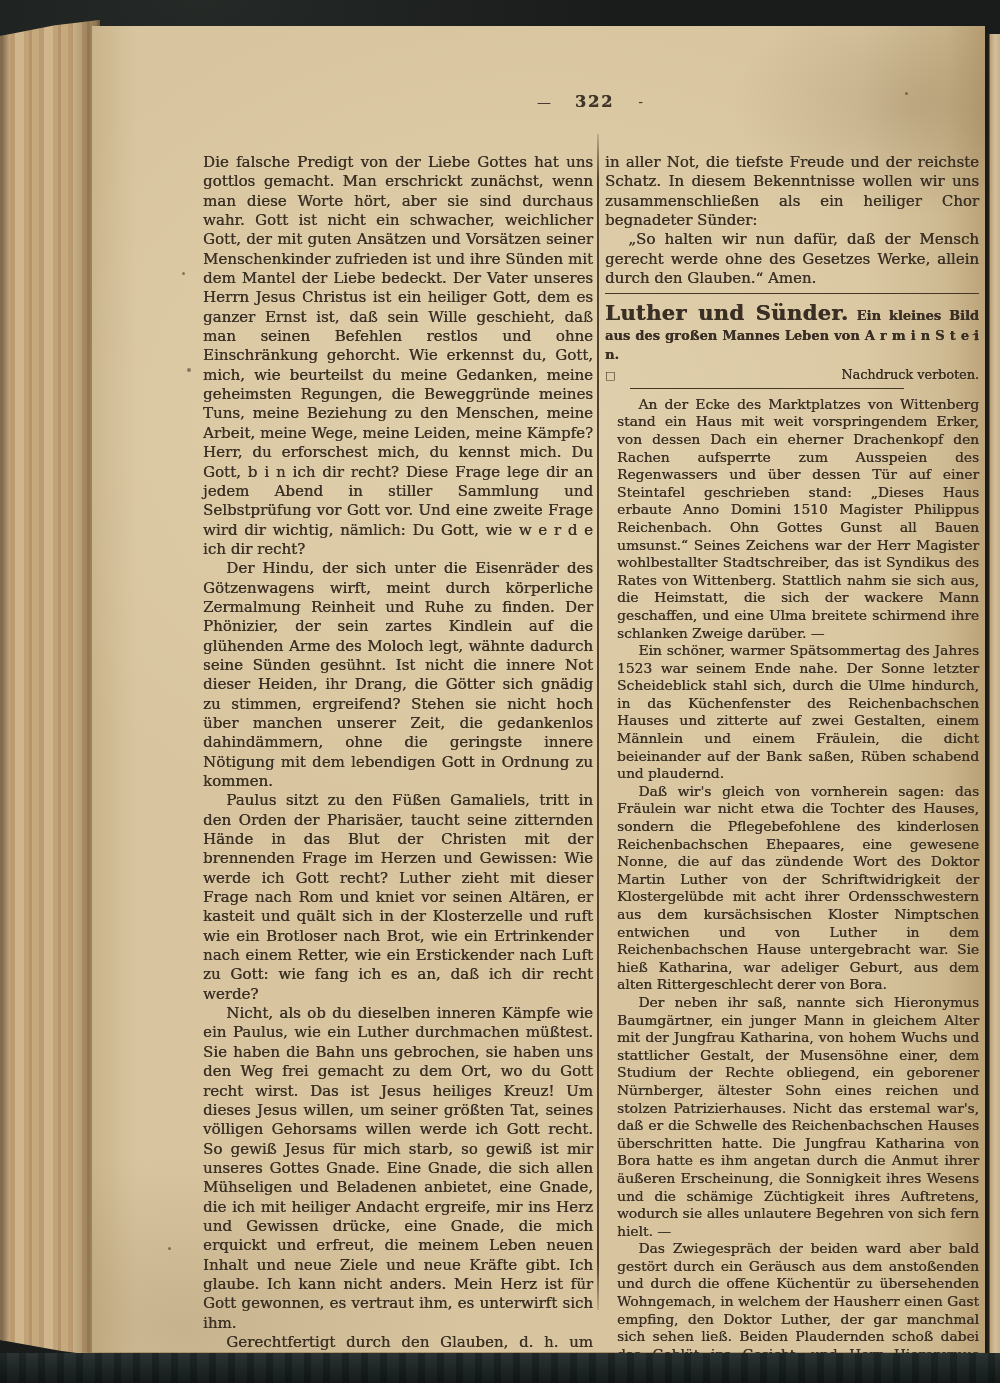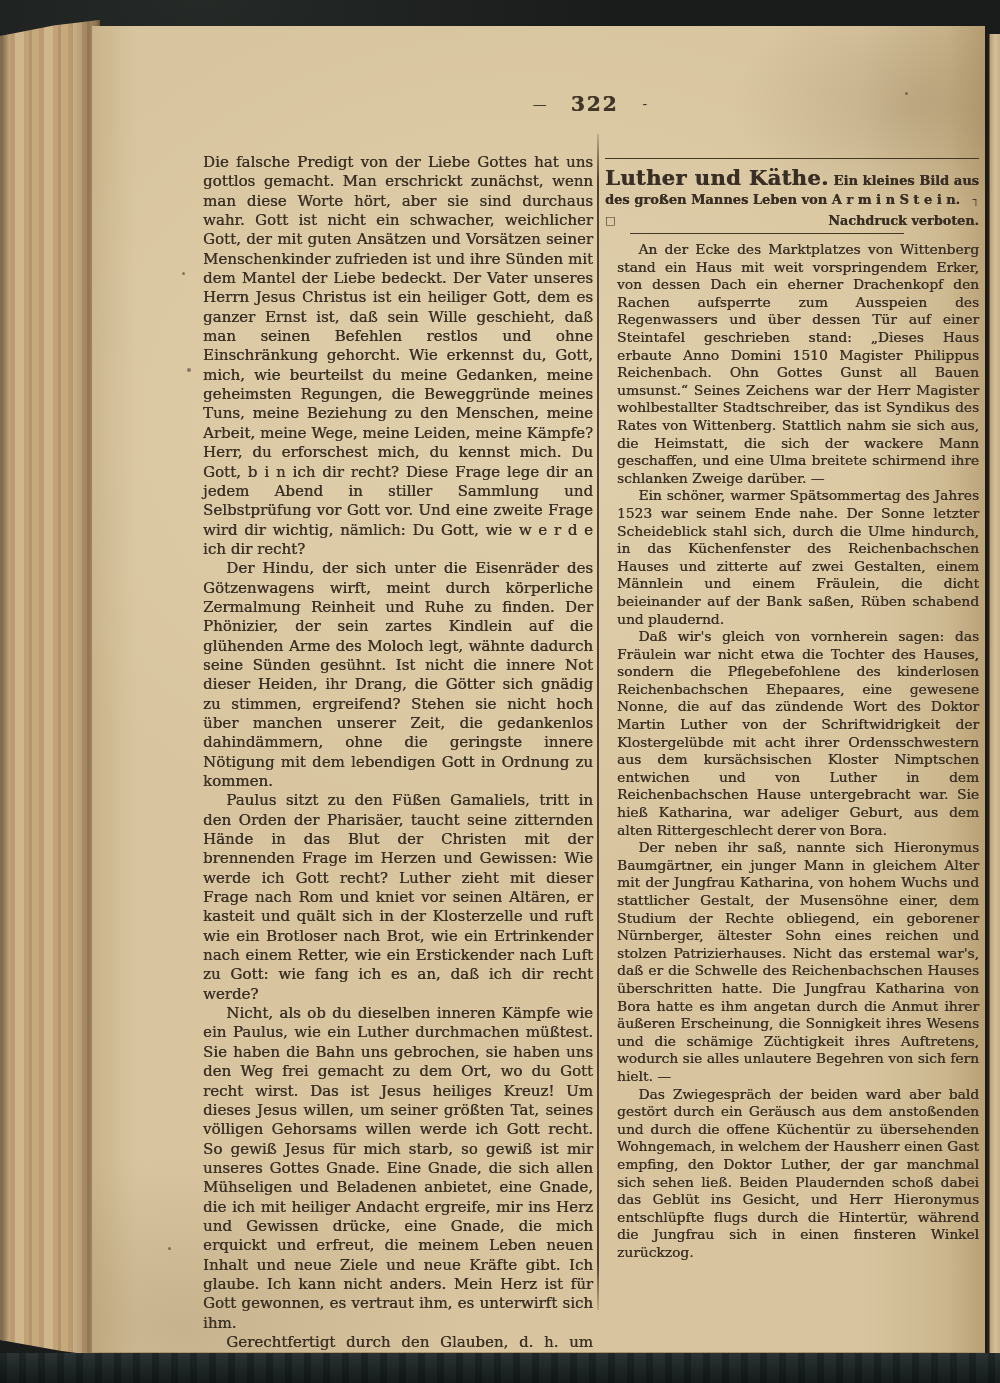--- a/index.html
+++ b/index.html
@@ -28,40 +28,40 @@
   .page-sliver{position:absolute;right:0;top:34px;width:13px;height:1320px;
     background:linear-gradient(90deg,#241d13 0 2px,#b99f77 3px,#d2bf99 8px,#c6b089 100%);}
   
   .cover-bottom{position:absolute;left:0;bottom:0;width:1000px;height:30px;
     background:
       repeating-linear-gradient(90deg, rgba(0,0,0,.25) 0 7px, transparent 7px 19px),
       linear-gradient(180deg,#2c3433 0%,#1d2524 60%,#141a19 100%);}
   
   .pageno-row{position:absolute;left:498px;top:66px;transform:translateX(-50%);
     display:flex;align-items:center;gap:24px;font-size:14px;color:#42362a;}
-  .pageno{font-weight:bold;font-size:20px;letter-spacing:2px;text-shadow:.4px 0 0 currentColor;}
+  .pageno{font-weight:bold;font-size:16px;letter-spacing:2px;text-shadow:.4px 0 0 currentColor;}
   
   .col{position:absolute;top:127px;text-align:justify;}
   .col p{margin:0;text-indent:1.55em;text-shadow:.35px 0 0 rgba(58,47,36,.85);}
   .col-left{left:111px;width:390px;font-size:15px;line-height:19.35px;}
   .col-left > p:first-child{text-indent:0;}
   .col-right{left:513px;width:374px;font-size:15px;line-height:19.35px;}
   .cont > p:first-child{text-indent:0;}
   .divider{position:absolute;left:505px;top:108px;width:1.5px;height:1176px;
     background:linear-gradient(180deg,rgba(74,59,41,.2),#4e3f2c 4%,#4e3f2c 96%,rgba(74,59,41,.2));}
   .section-rule{border:none;border-top:1.6px solid #453726;margin:5px 0 7px;width:100%;}
   
   .article-head{position:relative;margin-top:1px;}
   .art-title{font-weight:bold;font-size:21px;letter-spacing:.4px;line-height:24px;
     text-shadow:.5px 0 0 currentColor;}
   .art-sub{font-size:13px;font-weight:bold;line-height:16px;text-shadow:.2px 0 0 currentColor;}
   .corner-mark{position:absolute;right:0;top:24px;font-size:11px;color:#4a3c2c;}
   .notice-row{display:flex;justify-content:space-between;align-items:center;margin-top:1px;}
   .square-mark{font-size:11px;line-height:11px;color:#3a2f24;}
-  .notice{font-size:12.8px;font-weight:bold;text-shadow:.2px 0 0 currentColor;}
+  .notice{font-size:12.8px;font-weight:normal;text-shadow:.2px 0 0 currentColor;}
   .head-rule{border-top:1.6px solid #453726;width:274px;margin:3px 0 7px 25px;}
   .article-body{font-size:13.8px;line-height:17.6px;text-align:justify;margin-left:12px;}
   .article-body p{margin:0;text-indent:1.55em;text-shadow:.3px 0 0 rgba(58,47,36,.85);}
   
   .speck{position:absolute;border-radius:50%;background:rgba(62,48,32,.55);}
   .s1{left:90px;top:246px;width:3px;height:3px;}
   .s2{left:95px;top:342px;width:4px;height:4px;}
   .s3{left:76px;top:1221px;width:3px;height:3px;}
   .s4{left:813px;top:66px;width:3px;height:3px;}
 </style>
@@ -85,26 +85,28 @@
         <p>Der Hindu, der sich unter die Eisenräder des Götzenwagens wirft, meint durch körperliche Zermalmung Reinheit und Ruhe zu finden. Der Phönizier, der sein zartes Kindlein auf die glühenden Arme des Moloch legt, wähnte dadurch seine Sünden gesühnt. Ist nicht die innere Not dieser Heiden, ihr Drang, die Götter sich gnädig zu stimmen, ergreifend? Stehen sie nicht hoch über manchen unserer Zeit, die gedankenlos dahindämmern, ohne die geringste innere Nötigung mit dem lebendigen Gott in Ordnung zu kommen.</p>
         <p>Paulus sitzt zu den Füßen Gamaliels, tritt in den Orden der Pharisäer, taucht seine zitternden Hände in das Blut der Christen mit der brennenden Frage im Herzen und Gewissen: Wie werde ich Gott recht? Luther zieht mit dieser Frage nach Rom und kniet vor seinen Altären, er kasteit und quält sich in der Klosterzelle und ruft wie ein Brotloser nach Brot, wie ein Ertrinkender nach einem Retter, wie ein Erstickender nach Luft zu Gott: wie fang ich es an, daß ich dir recht werde?</p>
         <p>Nicht, als ob du dieselben inneren Kämpfe wie ein Paulus, wie ein Luther durchmachen müßtest. Sie haben die Bahn uns gebrochen, sie haben uns den Weg frei gemacht zu dem Ort, wo du Gott recht wirst. Das ist Jesus heiliges Kreuz! Um dieses Jesus willen, um seiner größten Tat, seines völligen Gehorsams willen werde ich Gott recht. So gewiß Jesus für mich starb, so gewiß ist mir unseres Gottes Gnade. Eine Gnade, die sich allen Mühseligen und Beladenen anbietet, eine Gnade, die ich mit heiliger Andacht ergreife, mir ins Herz und Gewissen drücke, eine Gnade, die mich erquickt und erfreut, die meinem Leben neuen Inhalt und neue Ziele und neue Kräfte gibt. Ich glaube. Ich kann nicht anders. Mein Herz ist für Gott gewonnen, es vertraut ihm, es unterwirft sich ihm.</p>
         <p>Gerechtfertigt durch den Glauben, d. h. um Jesu willen aus Gnaden ein Kind Gottes, das ist das Halleluja unter Tränen, der Trost und Anker.</p>
       </div>
 
     <div class="divider"></div>
 
     <div class="col col-right">
       <div class="cont">
+          <p>in aller Not, die tiefste Freude und der reichste Schatz. In diesem Bekenntnisse wollen wir uns zusammenschließen als ein heiliger Chor begnadeter Sünder:</p>
+          <p>„So halten wir nun dafür, daß der Mensch gerecht werde ohne des Gesetzes Werke, allein durch den Glauben.“ Amen.</p>
         </div>
 
       <hr class="section-rule">
 
       <div class="article-head">
-        <span class="art-title">Luther und Käthe.</span>
+        <span class="art-title">Luther und Sünder.</span>
         <span class="art-sub">Ein kleines Bild aus des großen Mannes Leben von A r m i n  S t e i n.</span>
         <span class="corner-mark">┐</span>
         <div class="notice-row">
           <span class="square-mark">□</span>
           <span class="notice">Nachdruck verboten.</span>
         </div>
         <div class="head-rule"></div>
       </div>
 
       <div class="article-body">

